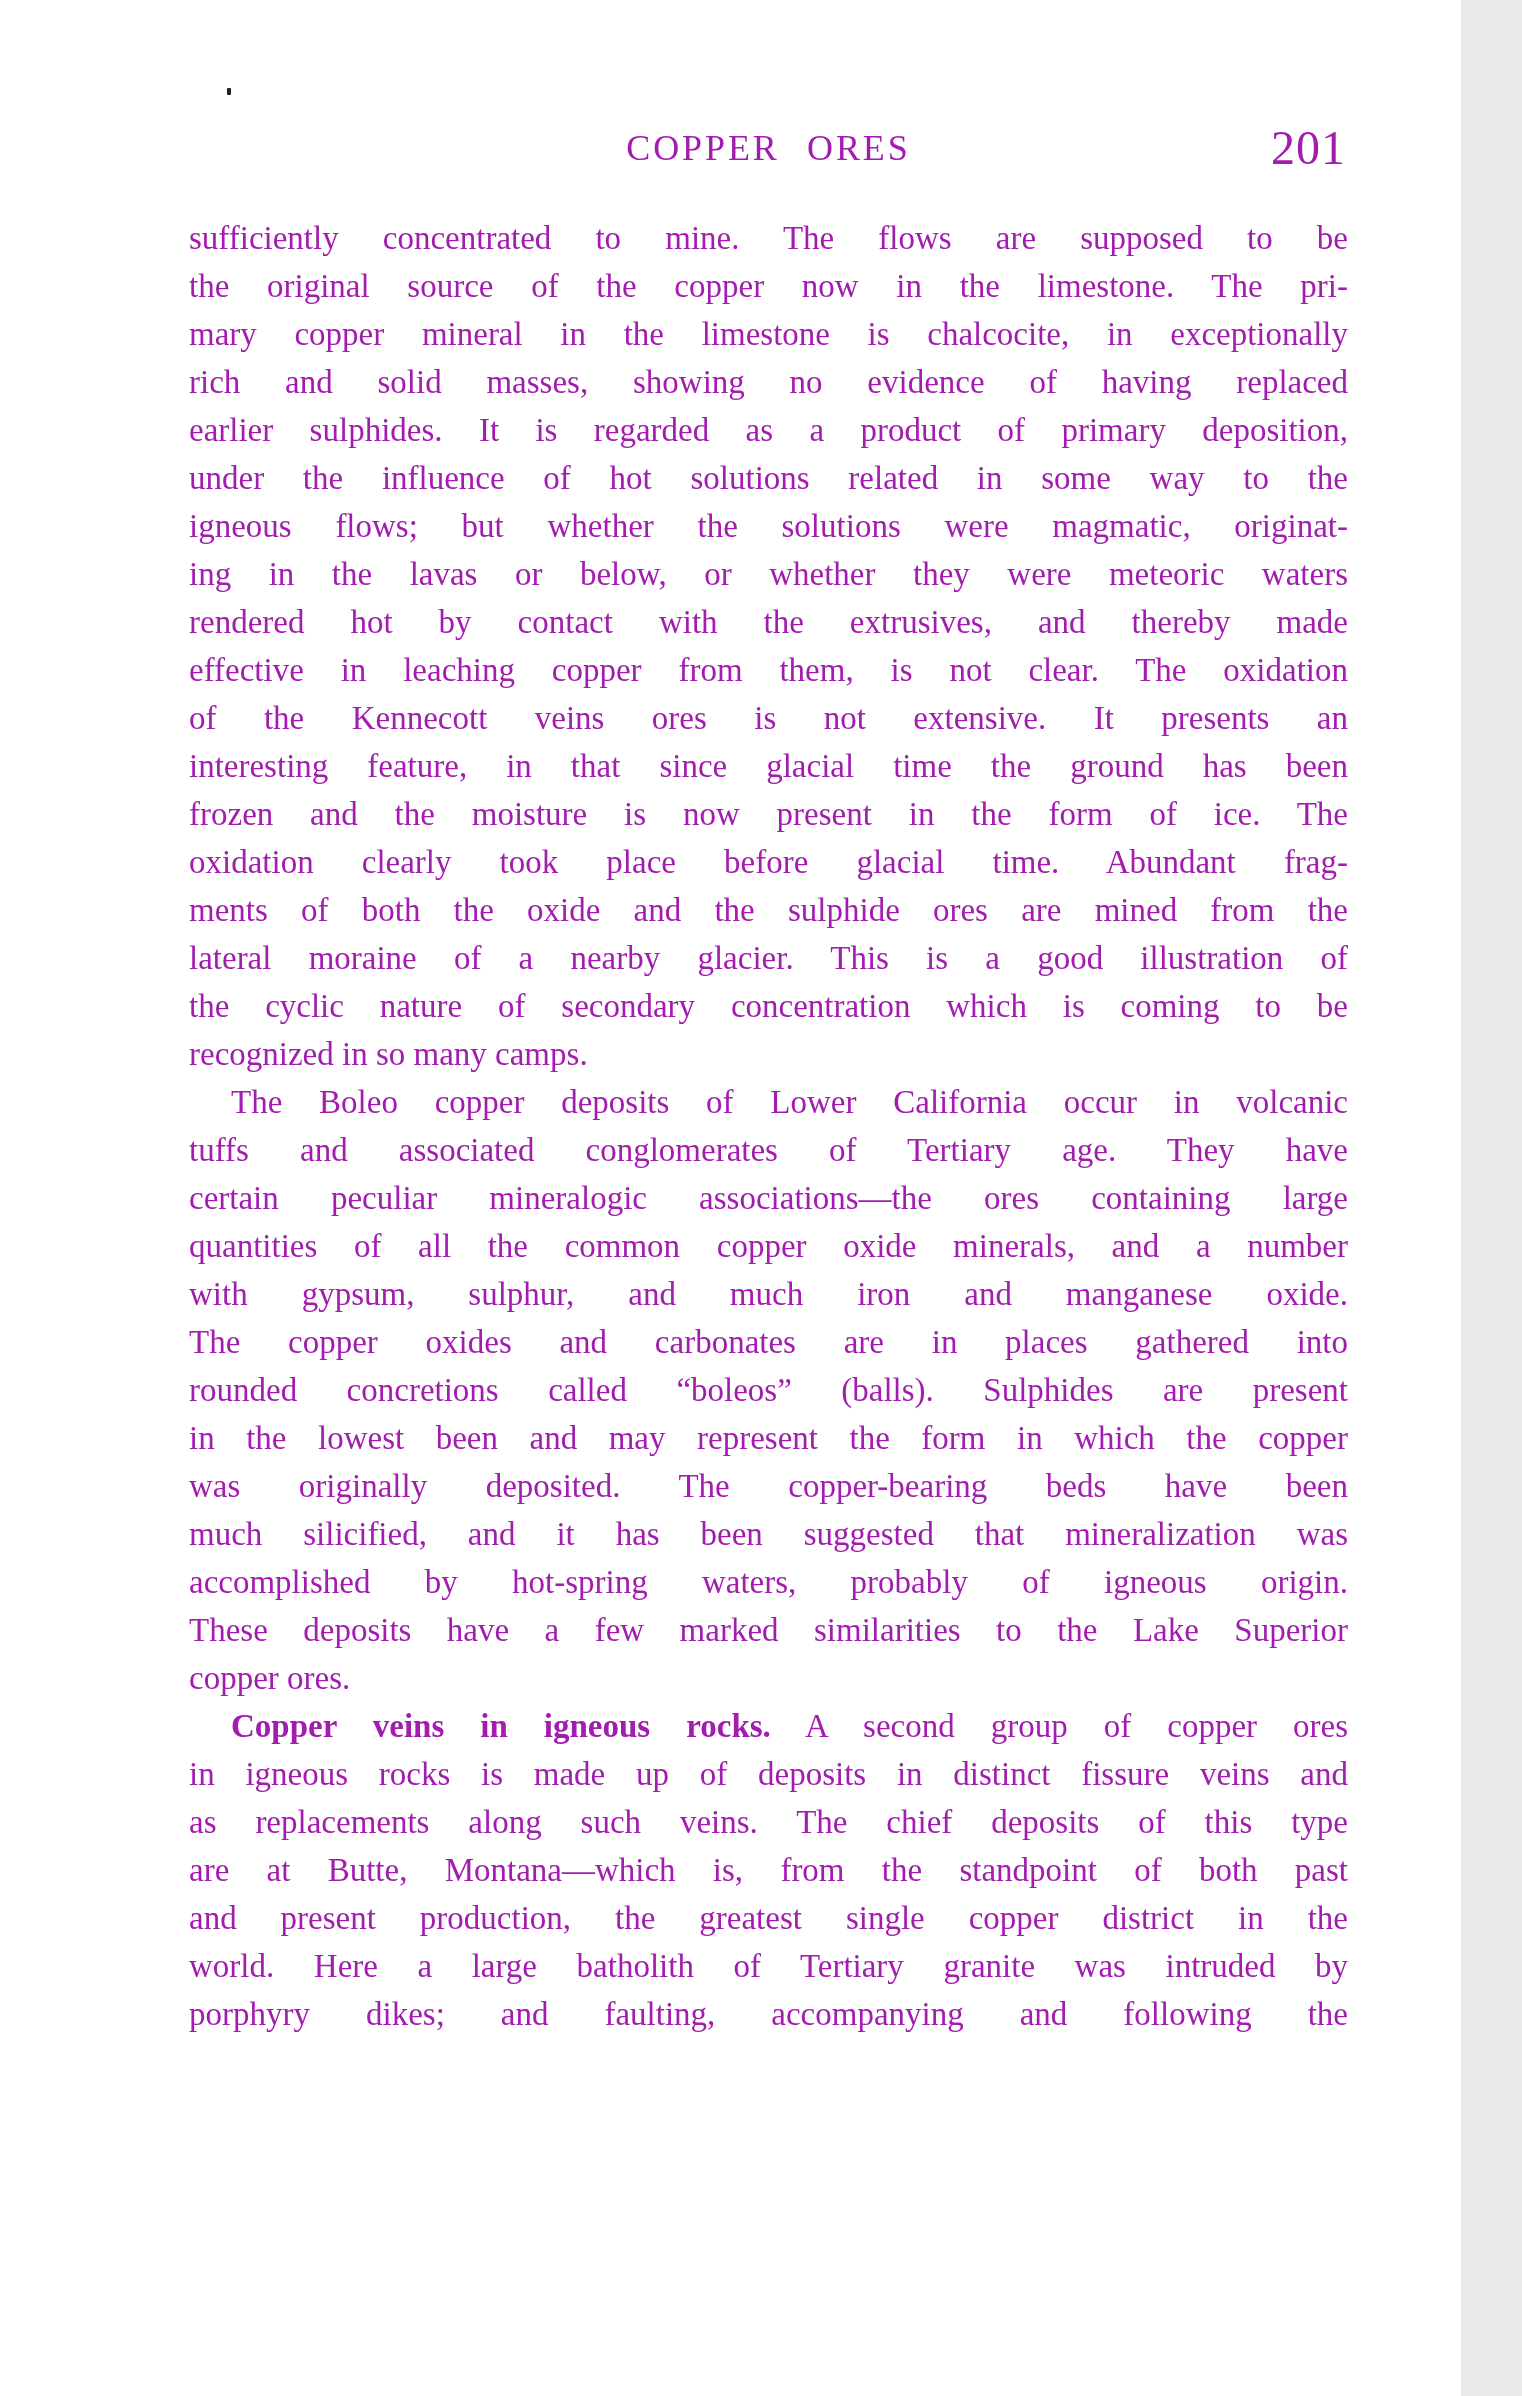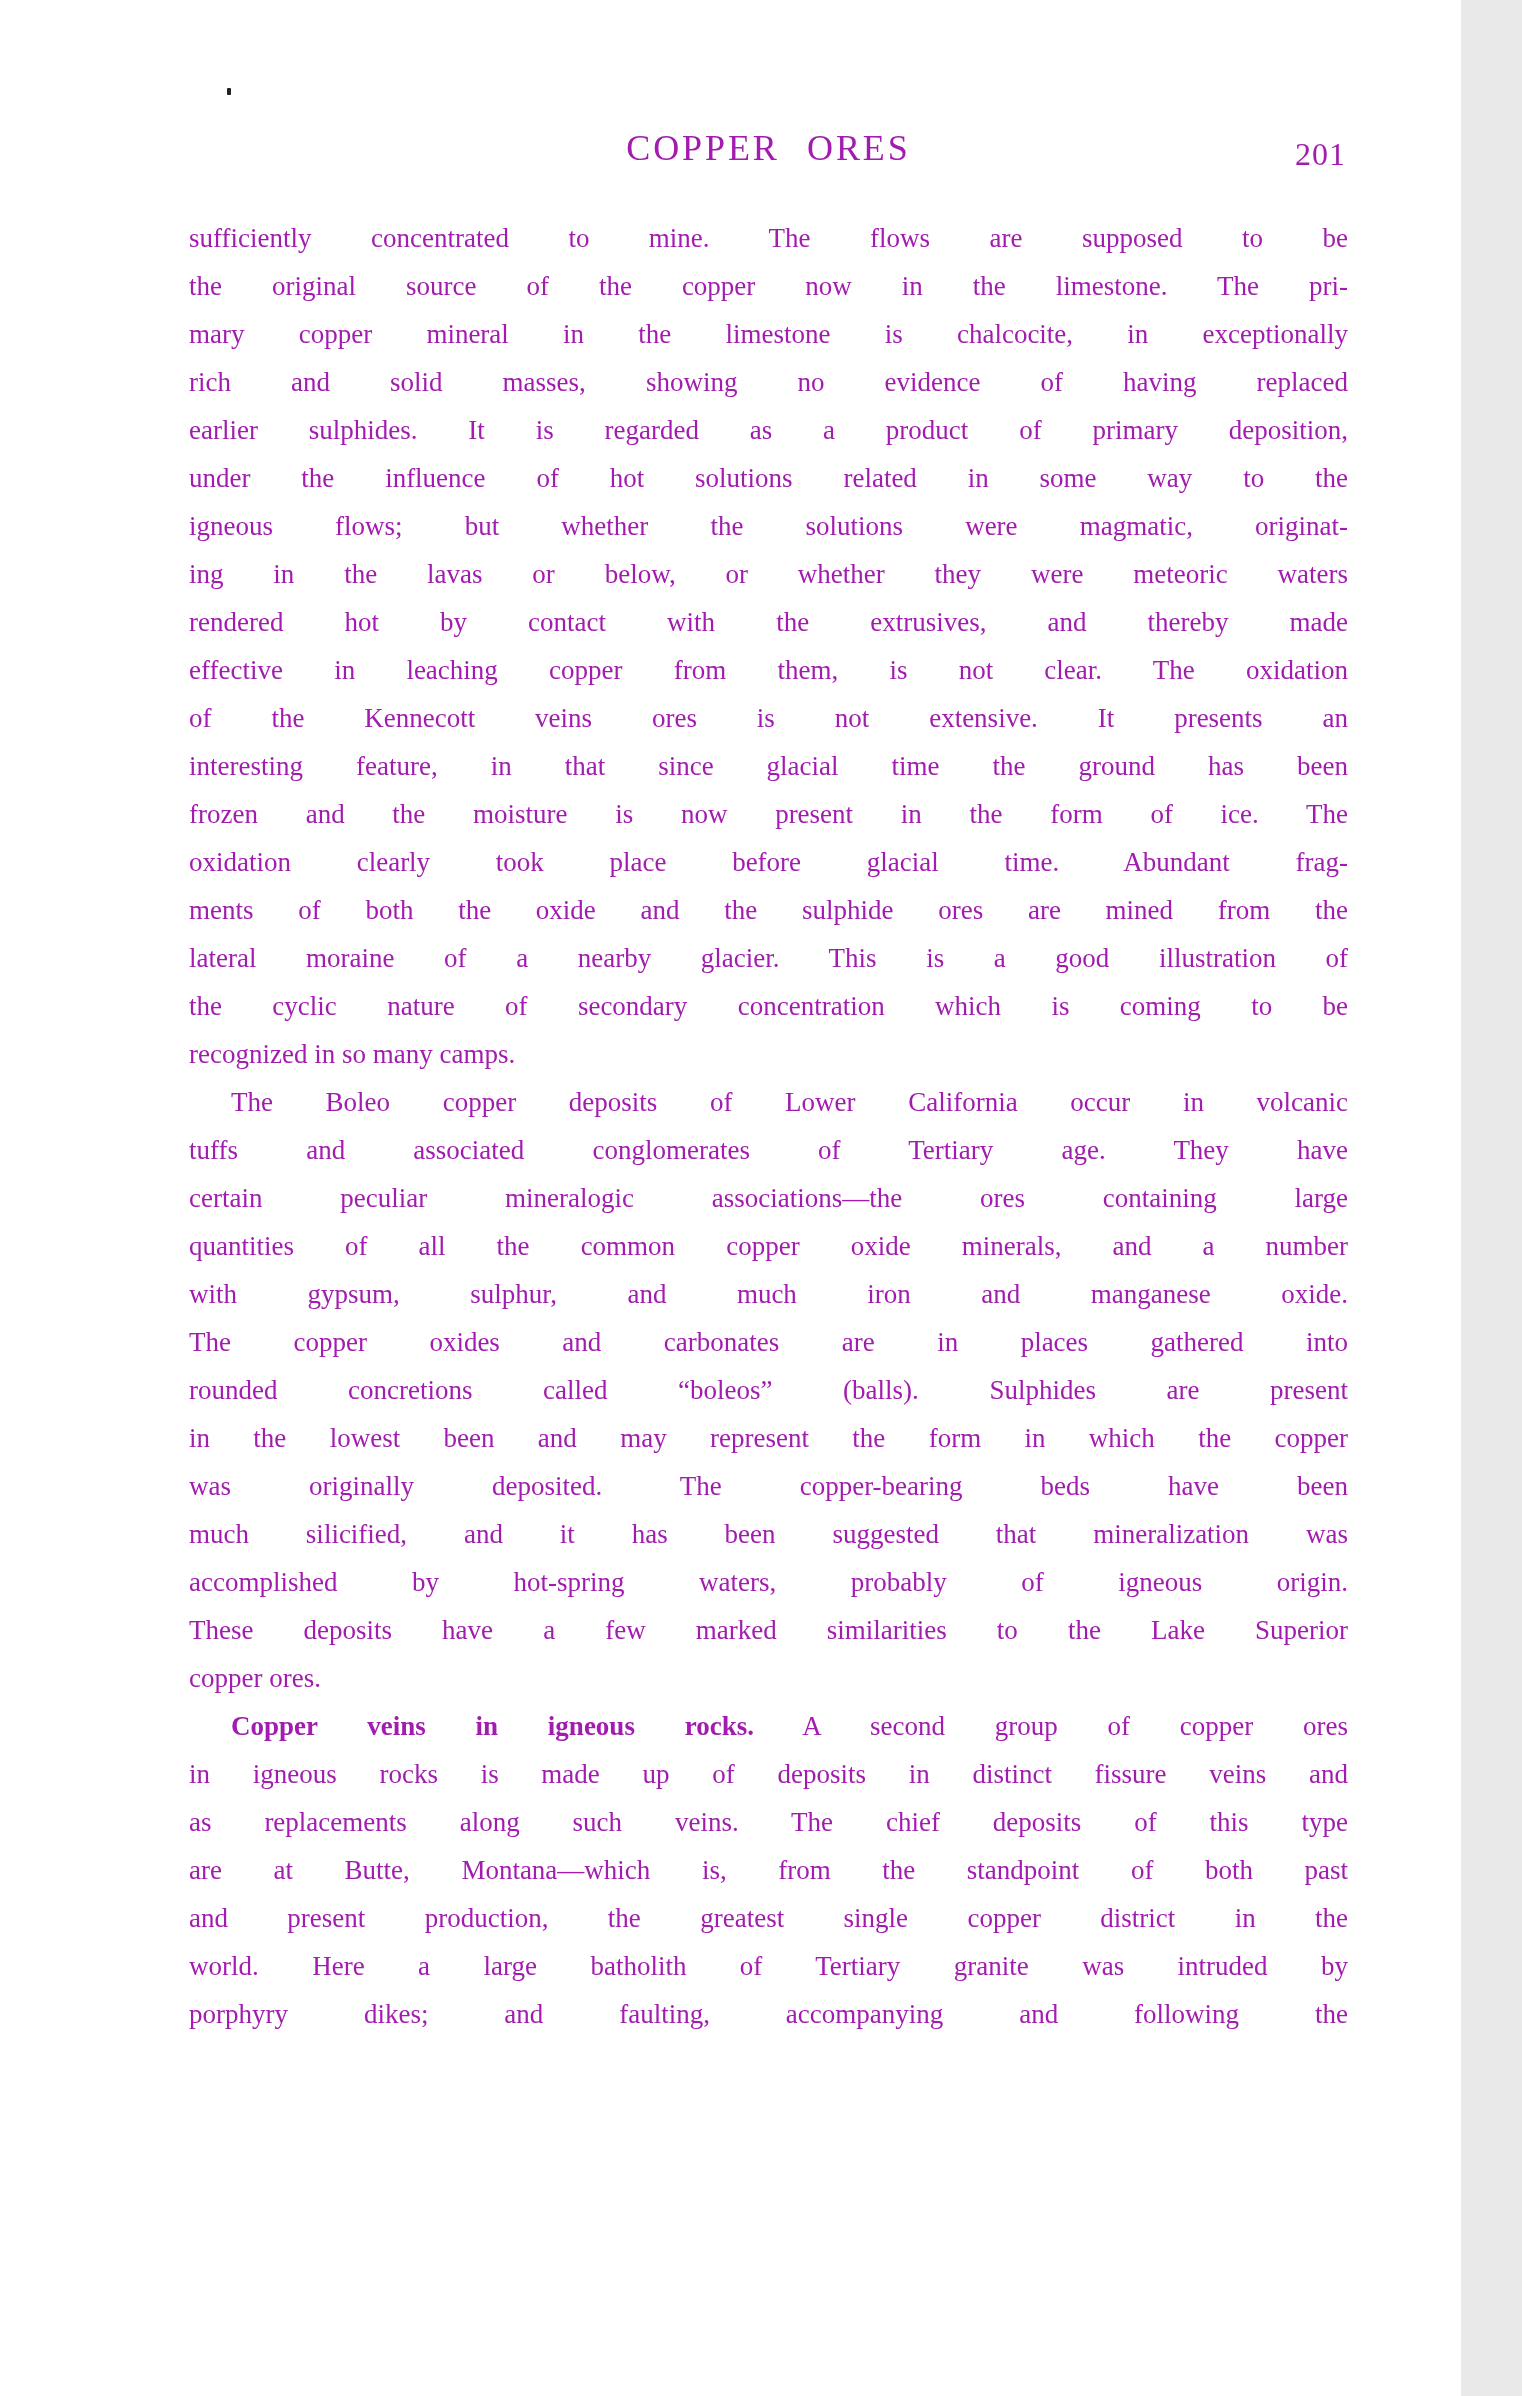--- a/index.html
+++ b/index.html
@@ -26,29 +26,29 @@
   }
   .header-title{
     text-align:center;
     font-size:36px;
     letter-spacing:2.9px;
     word-spacing:15.4px;
     line-height:44px;
   }
   .page-number{
     position:absolute;
-    right:1.9px;top:6px;
-    font-size:32px;
+    right:1.9px;top:0;
+    font-size:48px;
     line-height:44px;
     letter-spacing:1px;
   }
   .body-text{
     position:absolute;
     top:214px;left:189px;width:1159px;
-    font-size:27px;
+    font-size:33px;
     line-height:48px;
   }
   .line{
     text-align:justify;
     text-align-last:justify;
     height:48px;
     overflow:visible;
     white-space:normal;
   }
   .line.para-end{

